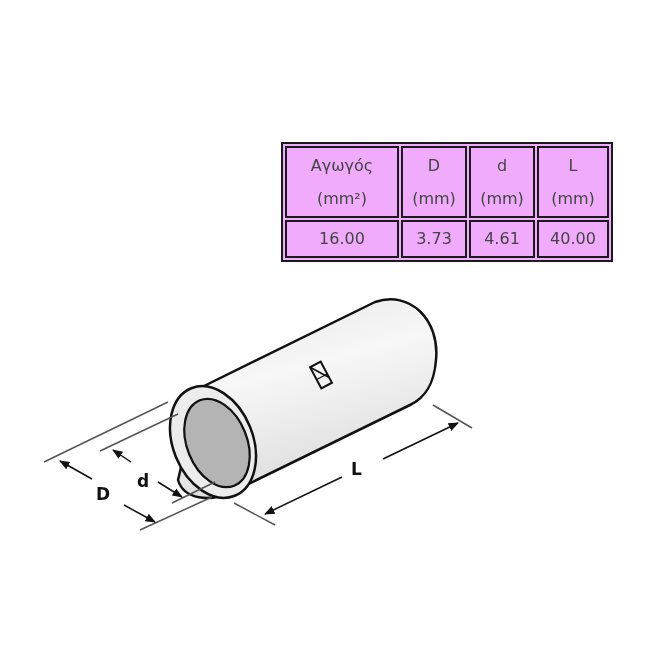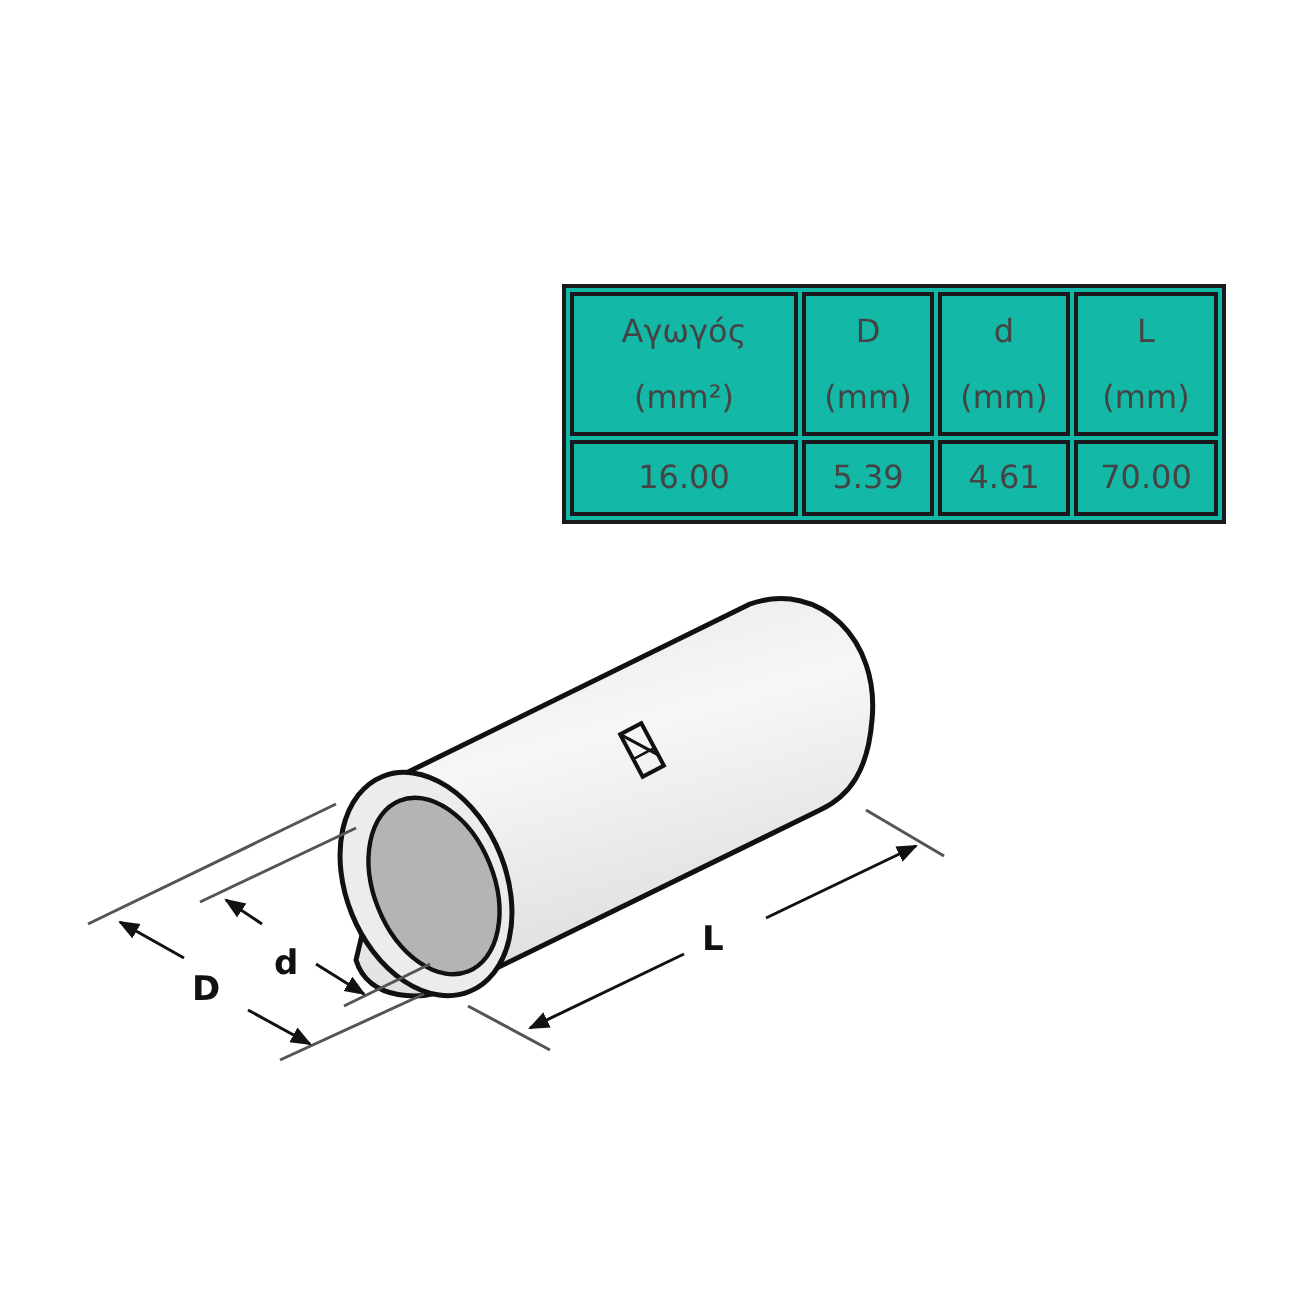--- a/index.html
+++ b/index.html
@@ -1,20 +1,20 @@
 <!DOCTYPE html>
 <html><head>
   <meta charset="utf-8">
   <style>
     html, body { margin: 0; padding: 0; background: #ffffff; }
     body { width: 650px; height: 650px; position: relative; overflow: hidden; font-family: "DejaVu Sans", "Liberation Sans", sans-serif; }
     .spec-table {
       position: absolute; left: 281px; top: 142px;
       border: 2px solid #1a1a1a; border-collapse: separate; border-spacing: 2px;
-      background: #14b8a6;
+      background: #f0abfc;
     }
     .spec-table td {
       border: 2px solid #1a1a1a; padding: 0; text-align: center; vertical-align: middle;
       color: #444; font-size: 16px; line-height: 34px;
     }
     .spec-table td.h { line-height: 33px; height: 68px; }
     .spec-table td.v { height: 34px; }
     .col1 { width: 110px; } .col2 { width: 62px; } .col3 { width: 62px; } .col4 { width: 68px; }
     .hline { display: block; }
     svg.diagram { position: absolute; left: 0; top: 0; }
@@ -38,23 +38,23 @@
       <span class="hline">d</span>
       <span class="hline">(mm)</span>
     </td>
     <td class="h col4">
       <span class="hline">L</span>
       <span class="hline">(mm)</span>
     </td>
   </tr>
   <tr>
     <td class="v">16.00</td>
-    <td class="v">5.39</td>
+    <td class="v">3.73</td>
     <td class="v">4.61</td>
-    <td class="v">70.00</td>
+    <td class="v">40.00</td>
   </tr>
 </tbody>
   </table>
 
 <svg class="diagram" width="650" height="650" viewBox="0 0 650 650">
   <defs>
     <linearGradient id="bodyGrad" x1="0" y1="0" x2="0.35" y2="1">
       <stop offset="0" stop-color="#e4e4e4"></stop>
       <stop offset="0.45" stop-color="#f7f7f7"></stop>
       <stop offset="1" stop-color="#dcdcdc"></stop>

